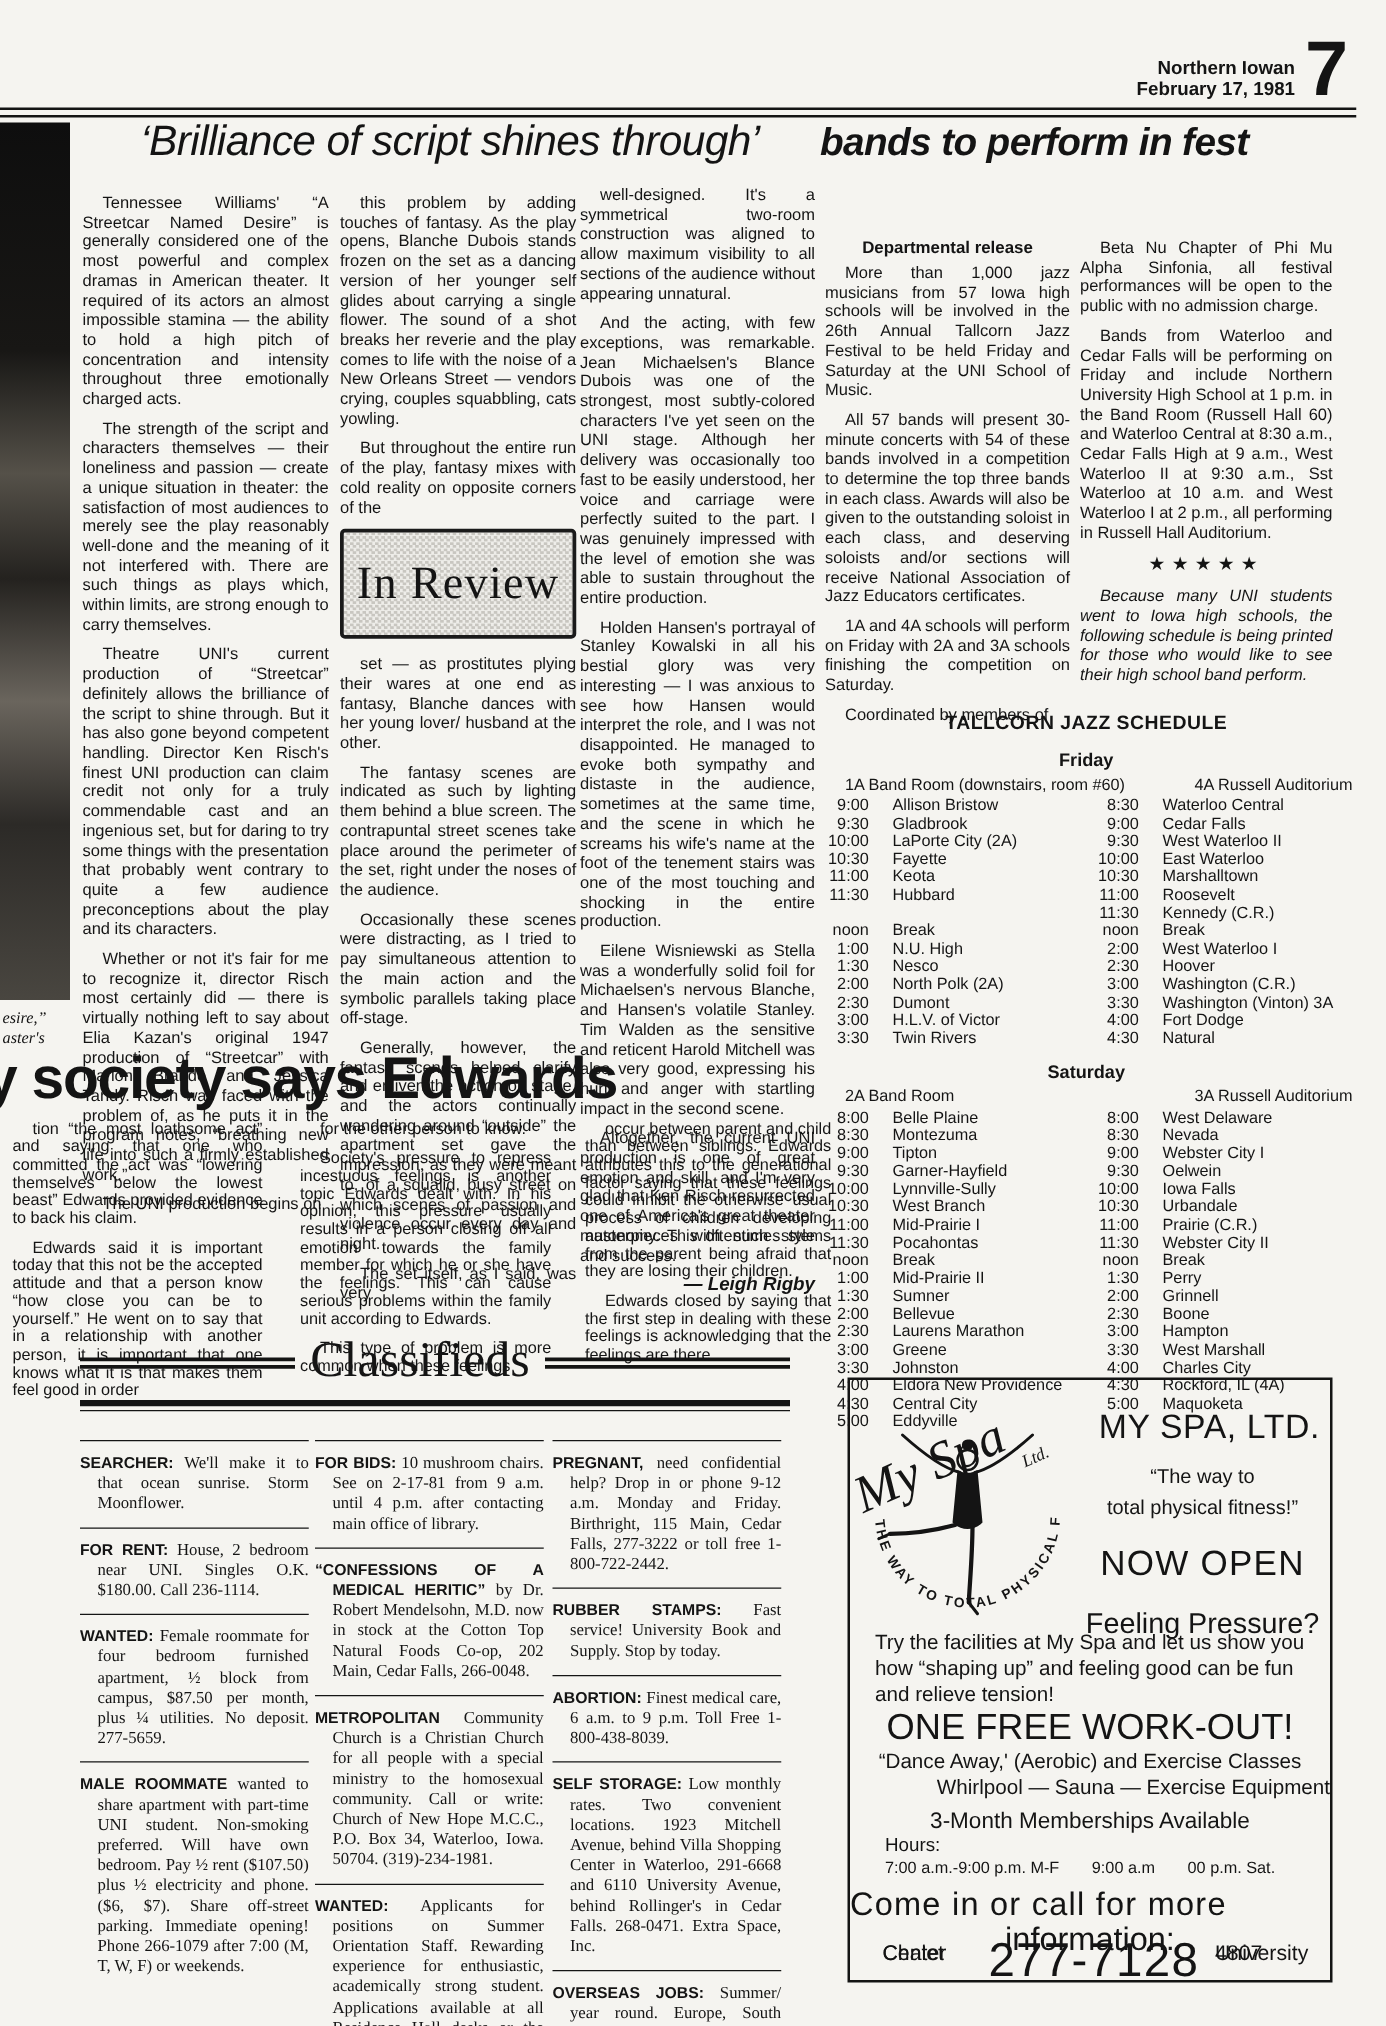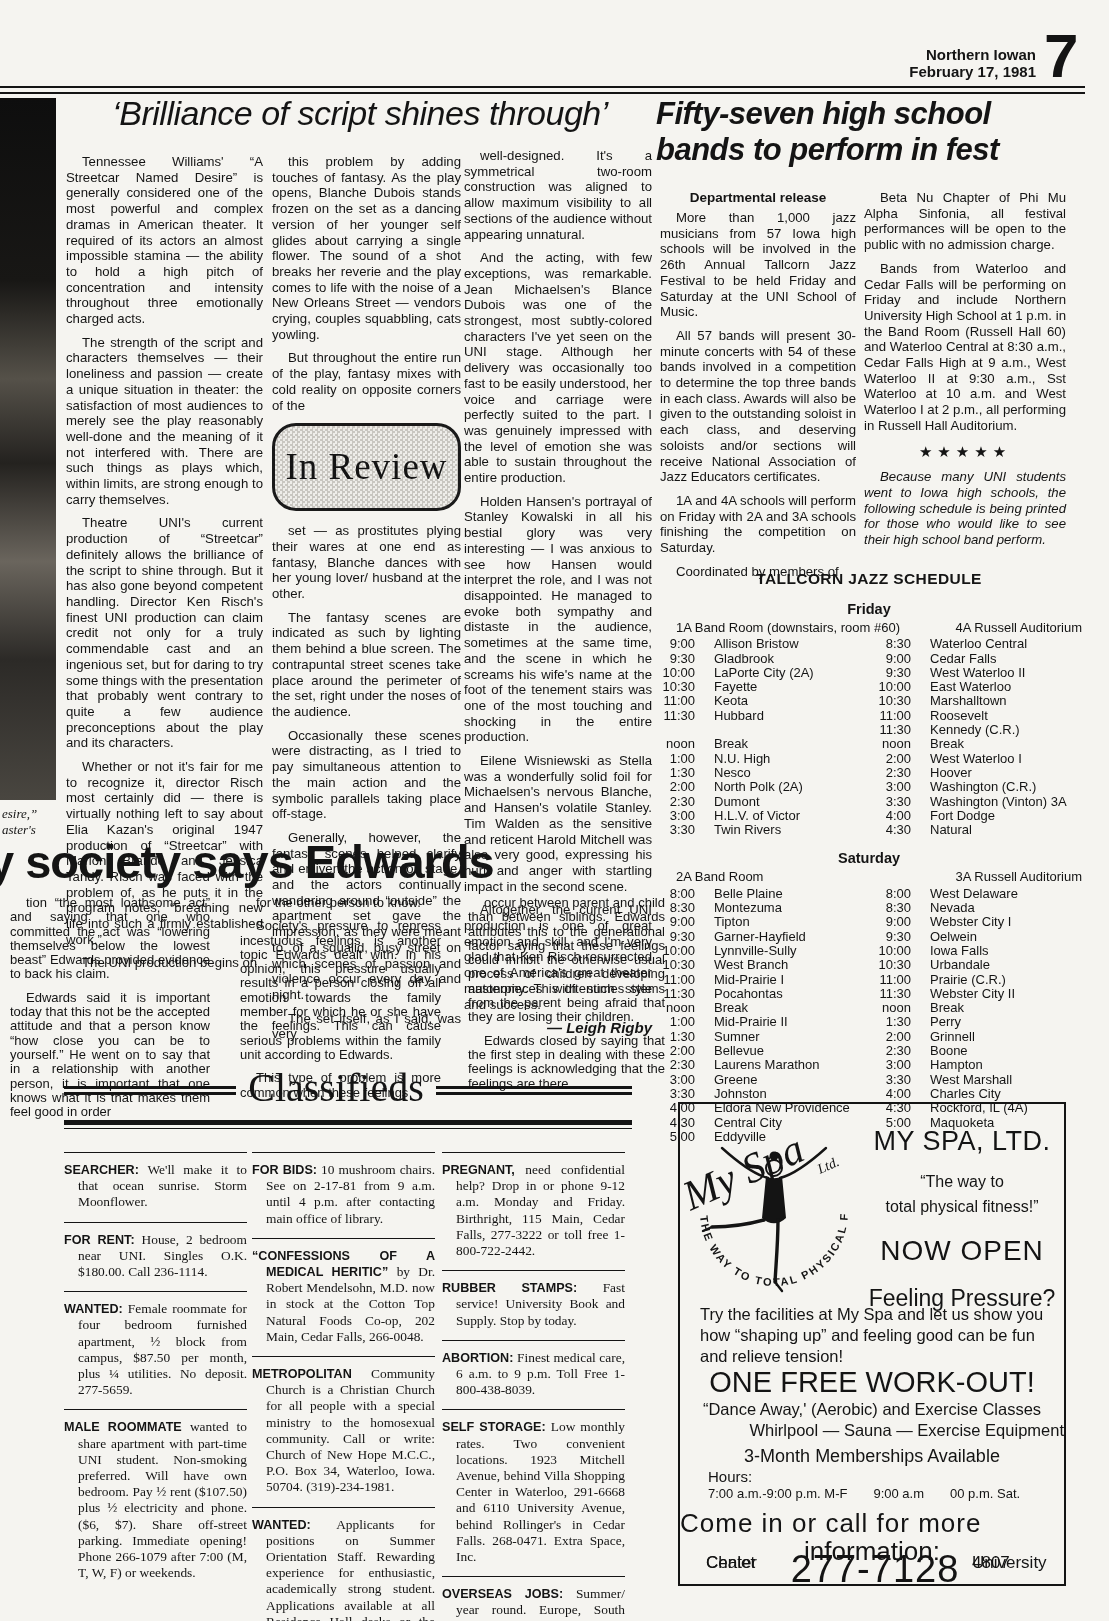--- a/index.html
+++ b/index.html
@@ -21,21 +21,21 @@
              font-style:italic;font-size:13px;line-height:16px;}
 
   
   .rev-headline{position:absolute;left:68px;top:94px;width:584px;text-align:center;
                 font-style:italic;font-size:34px;letter-spacing:-.5px;}
   .bodycol{position:absolute;font-size:13.2px;line-height:15.7px;text-align:justify;}
   .bodycol p{margin:0 0 8px;text-indent:16px;}
   .rev1{left:66px;top:154px;width:197px;}
   .rev2{left:272px;top:154px;width:189px;}
   .rev3{left:464px;top:148px;width:188px;}
-  .badge{margin:10px 0 12px;height:82px;border:3px solid #1a1a1a;border-radius:24px;
+  .badge{margin:10px 0 12px;height:82px;border:3px solid #1a1a1a;border-radius:4px;
          background:conic-gradient(#c8c6c0 25%,#eeede9 0 50%,#c8c6c0 0 75%,#eeede9 0) 0 0/5px 5px;
          display:flex;align-items:center;justify-content:center;
          font-family:"Liberation Serif",serif;font-size:37px;letter-spacing:1px;}
   .byline{text-align:right;font-weight:bold;font-style:italic;font-size:15px;margin-top:2px;}
 
   
   .bands-headline{position:absolute;left:656px;top:96px;width:436px;
                   font-weight:bold;font-style:italic;font-size:31px;line-height:36px;letter-spacing:-.5px;}
   .kicker{position:absolute;left:660px;top:190px;width:196px;text-align:center;font-weight:bold;font-size:13.5px;}
   .band1{left:660px;top:210px;width:196px;}
@@ -72,21 +72,21 @@
            font-family:"Liberation Serif",serif;font-size:13.4px;line-height:16.2px;text-align:justify;}
   .ads .ad .ad-lead{font-family:"Liberation Sans",sans-serif;font-weight:bold;font-size:12.6px;}
   .ads1{left:64px;} .ads2{left:252px;} .ads3{left:442px;}
 
   
   .spa{position:absolute;left:678px;top:1102px;width:384px;height:480px;border:2.5px solid #141414;}
   .spa *{position:absolute;}
   .spa .logo{left:4px;top:12px;width:180px;height:186px;}
   .spa .r-col{left:188px;top:22px;width:188px;text-align:center;}
   .spa .r-col *{position:static;display:block;}
-  .spa-name{font-size:27px;letter-spacing:.5px;}
+  .spa-name{font-size:27px;letter-spacing:.5px;text-align:right;}
   .spa-tag{font-size:16px;line-height:25px;margin-top:12px;}
   .spa-open{font-size:28px;margin-top:16px;letter-spacing:1px;}
   .spa-press{font-size:23px;margin-top:18px;}
   .spa-body{left:20px;top:200px;width:348px;font-size:16.5px;line-height:21px;}
   .spa-offer{left:0;top:262px;width:100%;text-align:center;font-size:29px;}
   .spa-classes{left:0;top:296px;width:100%;text-align:center;font-size:16.5px;}
   .spa-equip{left:0;top:317px;width:100%;text-align:right;font-size:16.5px;}
   .spa-member{left:0;top:342px;width:100%;text-align:center;font-size:18px;}
   .spa-hours-lb{left:28px;top:364px;font-size:15px;}
   .spa-hours{left:28px;top:382px;width:330px;display:flex;gap:26px;font-size:13px;}
@@ -142,21 +142,20 @@
         <p>well-designed. It's a symmetrical two-room construction was aligned to allow maximum visibility to all sections of the audience without appearing unnatural.</p>
         <p>And the acting, with few exceptions, was remarkable. Jean Michaelsen's Blance Dubois was one of the strongest, most subtly-colored characters I've yet seen on the UNI stage. Although her delivery was occasionally too fast to be easily understood, her voice and carriage were perfectly suited to the part. I was genuinely impressed with the level of emotion she was able to sustain throughout the entire production.</p>
         <p>Holden Hansen's portrayal of Stanley Kowalski in all his bestial glory was very interesting — I was anxious to see how Hansen would interpret the role, and I was not disappointed. He managed to evoke both sympathy and distaste in the audience, sometimes at the same time, and the scene in which he screams his wife's name at the foot of the tenement stairs was one of the most touching and shocking in the entire production.</p>
         <p>Eilene Wisniewski as Stella was a wonderfully solid foil for Michaelsen's nervous Blanche, and Hansen's volatile Stanley. Tim Walden as the sensitive and reticent Harold Mitchell was also very good, expressing his hurt and anger with startling impact in the second scene.</p>
         <p>Altogether, the current UNI production is one of great emotion and skill, and I'm very glad that Ken Risch resurrected one of America's great theater masterpieces with such style and success.</p>
       </div>
     <div class="byline">— Leigh Rigby</div>
   </div>
 
   <div class="bands-headline">
-    <div>Fifty-seven high school</div>
     <div>bands to perform in fest</div>
   </div>
   <div class="kicker">Departmental release</div>
   <div class="bodycol band1">
       <p>More than 1,000 jazz musicians from 57 Iowa high schools will be involved in the 26th Annual Tallcorn Jazz Festival to be held Friday and Saturday at the UNI School of Music.</p>
       <p>All 57 bands will present 30-minute concerts with 54 of these bands involved in a competition to determine the top three bands in each class. Awards will also be given to the outstanding soloist in each class, and deserving soloists and/or sections will receive National Association of Jazz Educators certificates.</p>
       <p>1A and 4A schools will perform on Friday with 2A and 3A schools finishing the competition on Saturday.</p>
       <p>Coordinated by members of</p>
     </div>
   <div class="bodycol band2">

